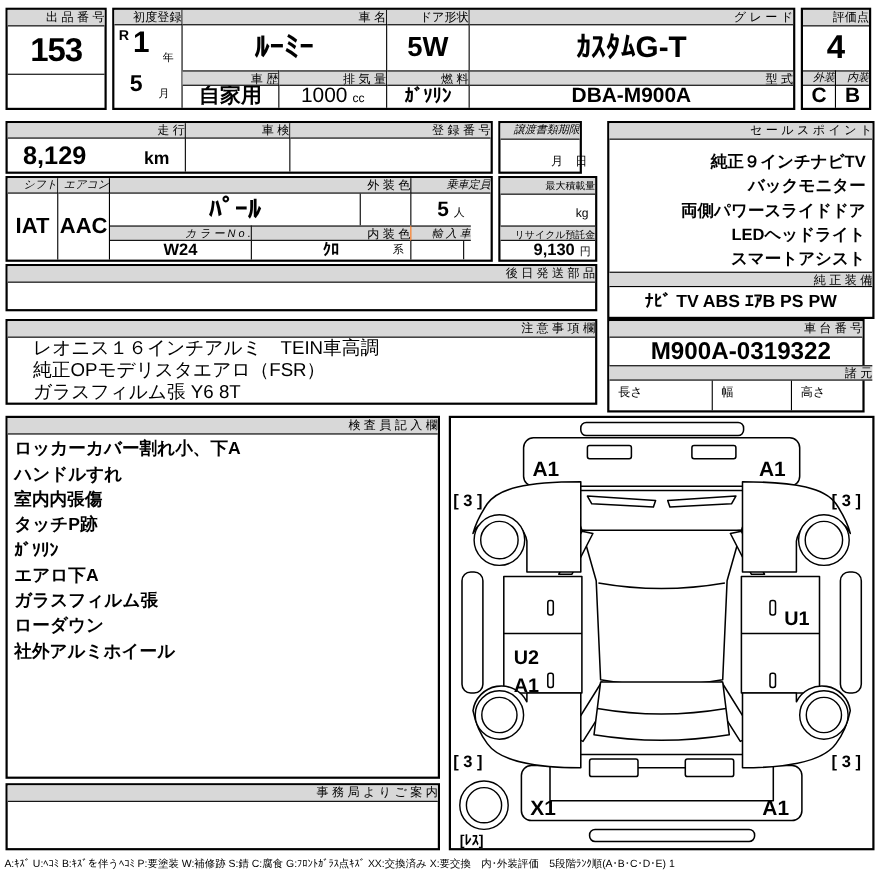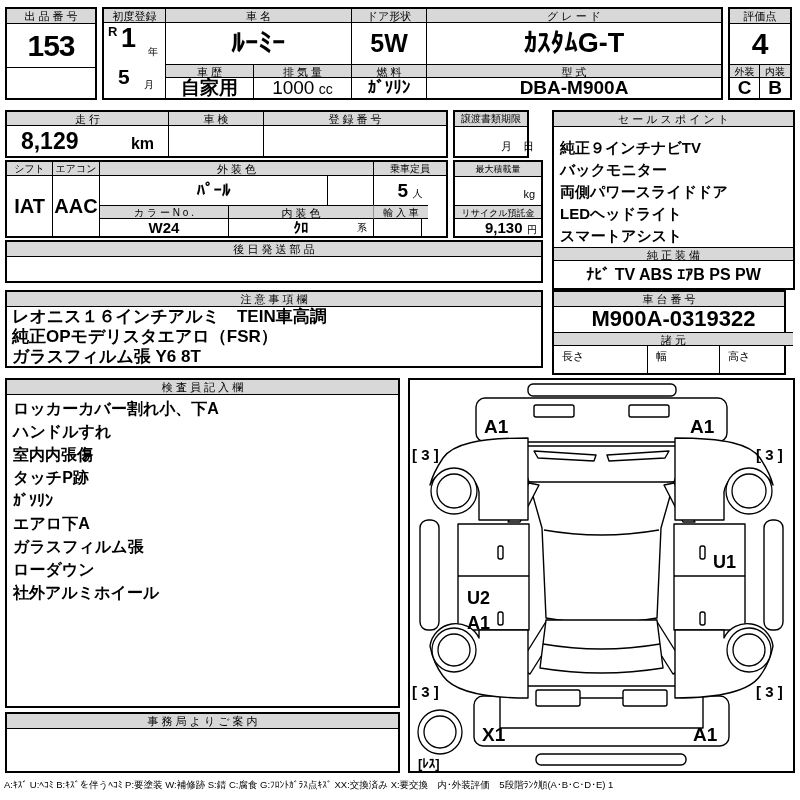--- a/index.html
+++ b/index.html
@@ -5,29 +5,29 @@
   html,body { margin:0; padding:0; background:#fff; }
   #sheet {
     position:relative; width:800px; height:800px; background:#fff;
     font-family:"Liberation Sans","DejaVu Sans",sans-serif; color:#000;
     overflow:hidden;
   }
   .box { position:absolute; border:2px solid #000; background:#fff; box-sizing:border-box; }
   .cell { position:absolute; box-sizing:border-box; overflow:hidden; }
   .hdr {
     background:#d8d8d8; border-bottom:1px solid #000;
-    font-size:11px; line-height:14px; height:14px; text-align:center;
+    font-size:11px; line-height:14px; height:14px; text-align:right;
     white-space:nowrap; overflow:hidden;
   }
-  .hdr.sm { font-size:10px; }
+  .hdr.sm { font-size:10px;font-style:italic; }
   .hdr.xs { font-size:9px; }
   .subhdr { background:#d8d8d8; border-top:1px solid #000; border-bottom:1px solid #000; }
   .val { font-weight:bold; text-align:center; white-space:nowrap; }
   .unit { font-weight:bold;margin-left:48px; }
-  .list-block { font-weight:bold; line-height:22px; padding:3px 6px; font-size:15px; white-space:nowrap; }
+  .list-block { font-weight:bold; line-height:22px; padding:3px 6px; font-size:15px; white-space:nowrap;text-align:right; }
   .legend {
     position:absolute; left:4px; top:779px; width:792px;
     font-size:9.5px; white-space:nowrap; letter-spacing:0px;
   }
   svg text { font-weight:bold; font-family:"Liberation Sans","DejaVu Sans",sans-serif; }
 </style>
 </head>
 <body>
 
 <div id="sheet">
@@ -57,21 +57,21 @@
     <div class="cell val" style="left:323px;top:14px;width:294px;height:41px;line-height:41px;font-size:27px">ｶｽﾀﾑG-T</div>
 
     <div class="cell hdr subhdr" style="left:62px;top:55px;width:88px;border-right:1px solid #000">車 歴</div>
     <div class="cell hdr subhdr" style="left:150px;top:55px;width:98px;border-right:1px solid #000">排 気 量</div>
     <div class="cell hdr subhdr" style="left:248px;top:55px;width:75px;border-right:1px solid #000">燃 料</div>
     <div class="cell hdr subhdr" style="left:323px;top:55px;width:294px">型 式</div>
 
     <div class="cell val" style="left:62px;top:69px;width:88px;height:20px;line-height:20px;font-size:19px;border-right:1px solid #000">自家用</div>
     <div class="cell" style="left:150px;top:69px;width:98px;height:20px;line-height:20px;text-align:center;border-right:1px solid #000;white-space:nowrap">
       <span style="font-weight:normal;font-size:19px">1000</span>
-      <span style="font-size:14px">cc</span>
+      <span style="font-size:11px">cc</span>
     </div>
     <div class="cell val" style="left:248px;top:69px;width:75px;height:20px;line-height:20px;font-size:17px;border-right:1px solid #000">ｶﾞｿﾘﾝ</div>
     <div class="cell val" style="left:323px;top:69px;width:294px;height:20px;line-height:20px;font-size:19px">DBA-M900A</div>
   </div>
 
   <div class="box" style="left:728px;top:7px;width:64px;height:93px">
     <div class="hdr">評価点</div>
     <div class="cell val" style="left:0;top:14px;width:60px;height:41px;line-height:41px;font-size:30px">4</div>
     <div class="cell hdr subhdr sm" style="left:0;top:55px;width:30px;border-right:1px solid #000">外装</div>
     <div class="cell hdr subhdr sm" style="left:30px;top:55px;width:30px">内装</div>
@@ -98,21 +98,21 @@
 
   <div class="box" style="left:5px;top:160px;width:443px;height:78px">
     <div class="cell hdr sm" style="left:0;top:0;width:46px;border-right:1px solid #000;letter-spacing:0">シフト</div>
     <div class="cell hdr sm" style="left:46px;top:0;width:47px;border-right:1px solid #000;letter-spacing:0">エアコン</div>
     <div class="cell val" style="left:0;top:14px;width:46px;height:60px;line-height:60px;font-size:20px;border-right:1px solid #000">IAT</div>
     <div class="cell val" style="left:46px;top:14px;width:47px;height:60px;line-height:60px;font-size:20px;border-right:1px solid #000">AAC</div>
 
     <div class="cell hdr" style="left:93px;top:0;width:273px">外 装 色</div>
     <div class="cell hdr sm" style="left:366px;top:0;width:73px;border-left:1px solid #000;letter-spacing:0">乗車定員</div>
 
-    <div class="cell val" style="left:93px;top:14px;width:227px;height:29px;line-height:29px;font-size:17px">ﾊﾟｰﾙ</div>
+    <div class="cell val" style="left:93px;top:14px;width:227px;height:29px;line-height:29px;font-size:24px">ﾊﾟｰﾙ</div>
     <div class="cell" style="left:320px;top:14px;width:46px;height:29px;border-left:1px solid #000"></div>
     <div class="cell" style="left:366px;top:14px;width:73px;height:29px;border-left:1px solid #000;text-align:center;line-height:29px;white-space:nowrap">
       <span style="font-weight:bold;font-size:19px">5</span>
       <span style="font-size:10px">人</span>
     </div>
 
     <div class="cell hdr subhdr sm" style="left:93px;top:43px;width:129px;border-right:1px solid #000">カ ラ ー N o .</div>
     <div class="cell hdr subhdr" style="left:222px;top:43px;width:144px">内 装 色</div>
     <div class="cell hdr subhdr sm" style="left:366px;top:43px;width:55px;border-left:1px solid #f97316">輸 入 車</div>
 
@@ -149,21 +149,21 @@
     <div class="cell val" style="left:0;top:149px;width:239px;height:27px;line-height:27px;font-size:16px">ﾅﾋﾞ TV ABS ｴｱB PS PW</div>
   </div>
 
   <div class="box" style="left:5px;top:240px;width:538px;height:43px">
     <div class="hdr">後 日 発 送 部 品</div>
     <div class="cell" style="left:0;top:14px;width:534px;height:25px"></div>
   </div>
 
   <div class="box" style="left:5px;top:290px;width:538px;height:78px">
     <div class="hdr">注 意 事 項 欄</div>
-    <div class="cell" style="left:0;top:14px;width:612px;height:60px;font-weight:bold;font-size:17px;line-height:20px;padding:1px 5px;white-space:nowrap">
+    <div class="cell" style="left:0;top:14px;width:612px;height:60px;font-weight:normal;font-size:17px;line-height:20px;padding:1px 23px;white-space:nowrap">
         <div>レオニス１６インチアルミ　TEIN車高調</div>
         <div>純正OPモデリスタエアロ（FSR）</div>
         <div>ガラスフィルム張 Y6 8T</div>
       </div>
   </div>
 
   <div class="box" style="left:552px;top:290px;width:234px;height:85px">
     <div class="hdr">車 台 番 号</div>
     <div class="cell val" style="left:0;top:14px;width:239px;height:26px;line-height:26px;font-size:22px">M900A-0319322</div>
     <div class="cell hdr subhdr" style="left:0;top:40px;width:239px">諸 元</div>

